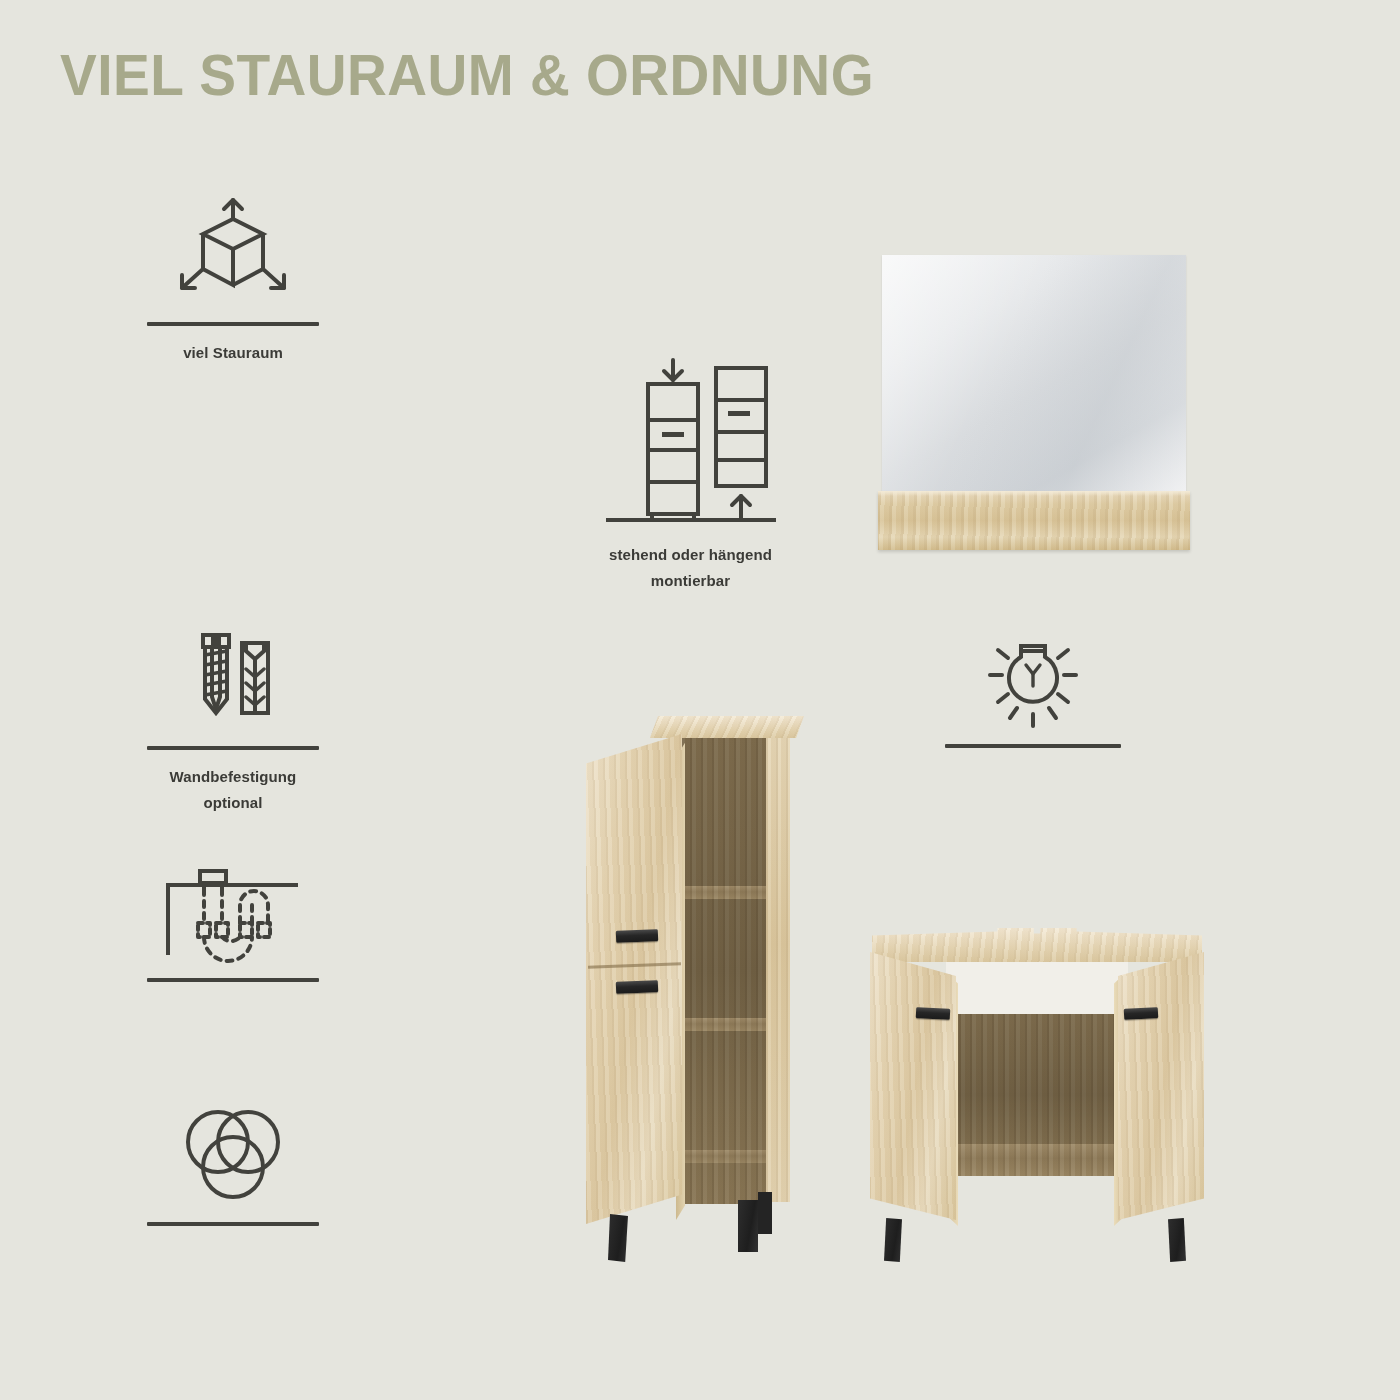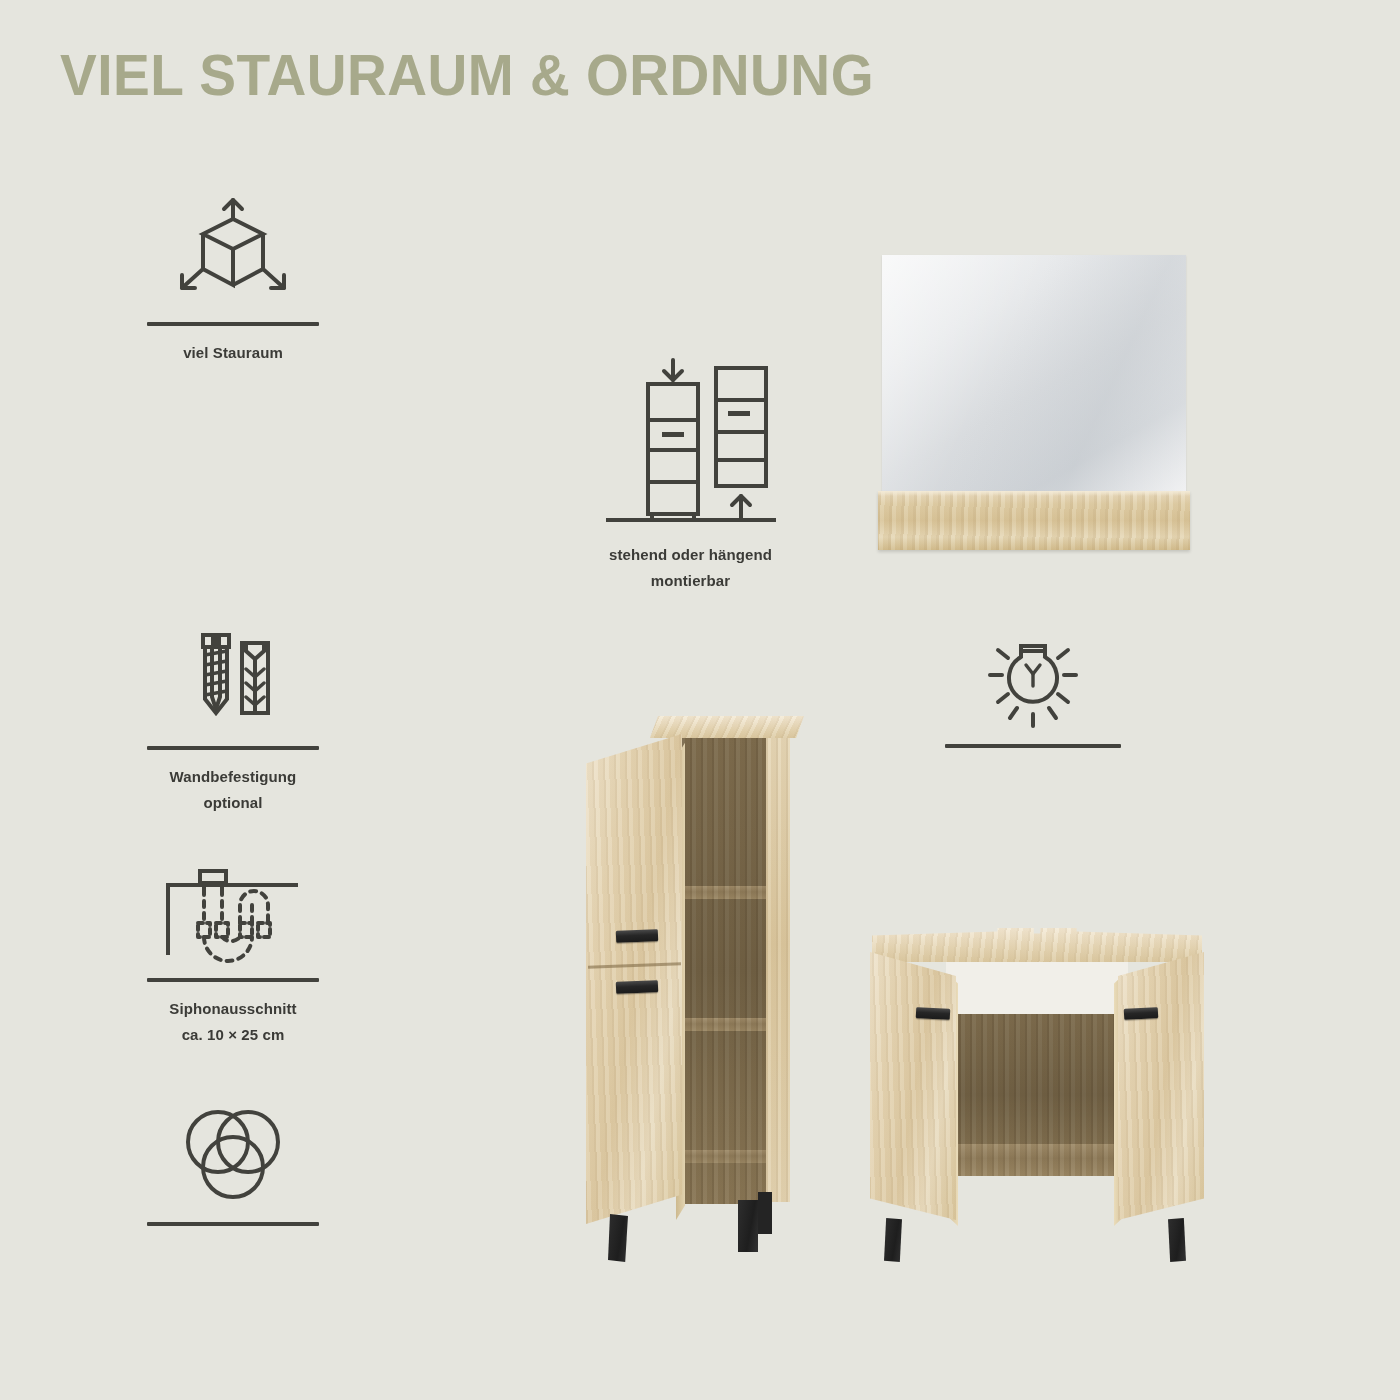--- a/index.html
+++ b/index.html
@@ -283,22 +283,20 @@
         <path class="ln" stroke-dasharray="5 4" d="M110 70 L122 70 L122 84 L110 84 Z"></path>
 
         <path class="ln" stroke-dasharray="6 6" d="M56 84 A24 24 0 0 0 104 84"></path>
         <path class="ln" stroke-dasharray="6 6" d="M74 84 A12 12 0 0 0 92 84"></path>
 
         <path class="ln" stroke-dasharray="6 6" d="M92 70 L92 52 A14 14 0 0 1 120 52 L120 70"></path>
         <path class="ln" stroke-dasharray="6 6" d="M104 70 L104 52"></path>
       </svg>
     </div>
     <div class="rule"></div>
-    <div class="caption">Siphonausschnitt
-ca. 10 × 25 cm</div>
   </div>
 
   <div class="feature" id="f-typen">
     <div class="icon-box">
       <svg width="150" height="118" viewBox="0 0 150 118">
         <circle class="ln" cx="60" cy="45" r="30"></circle>
         <circle class="ln" cx="90" cy="45" r="30"></circle>
         <circle class="ln" cx="75" cy="70" r="30"></circle>
       </svg>
     </div>

